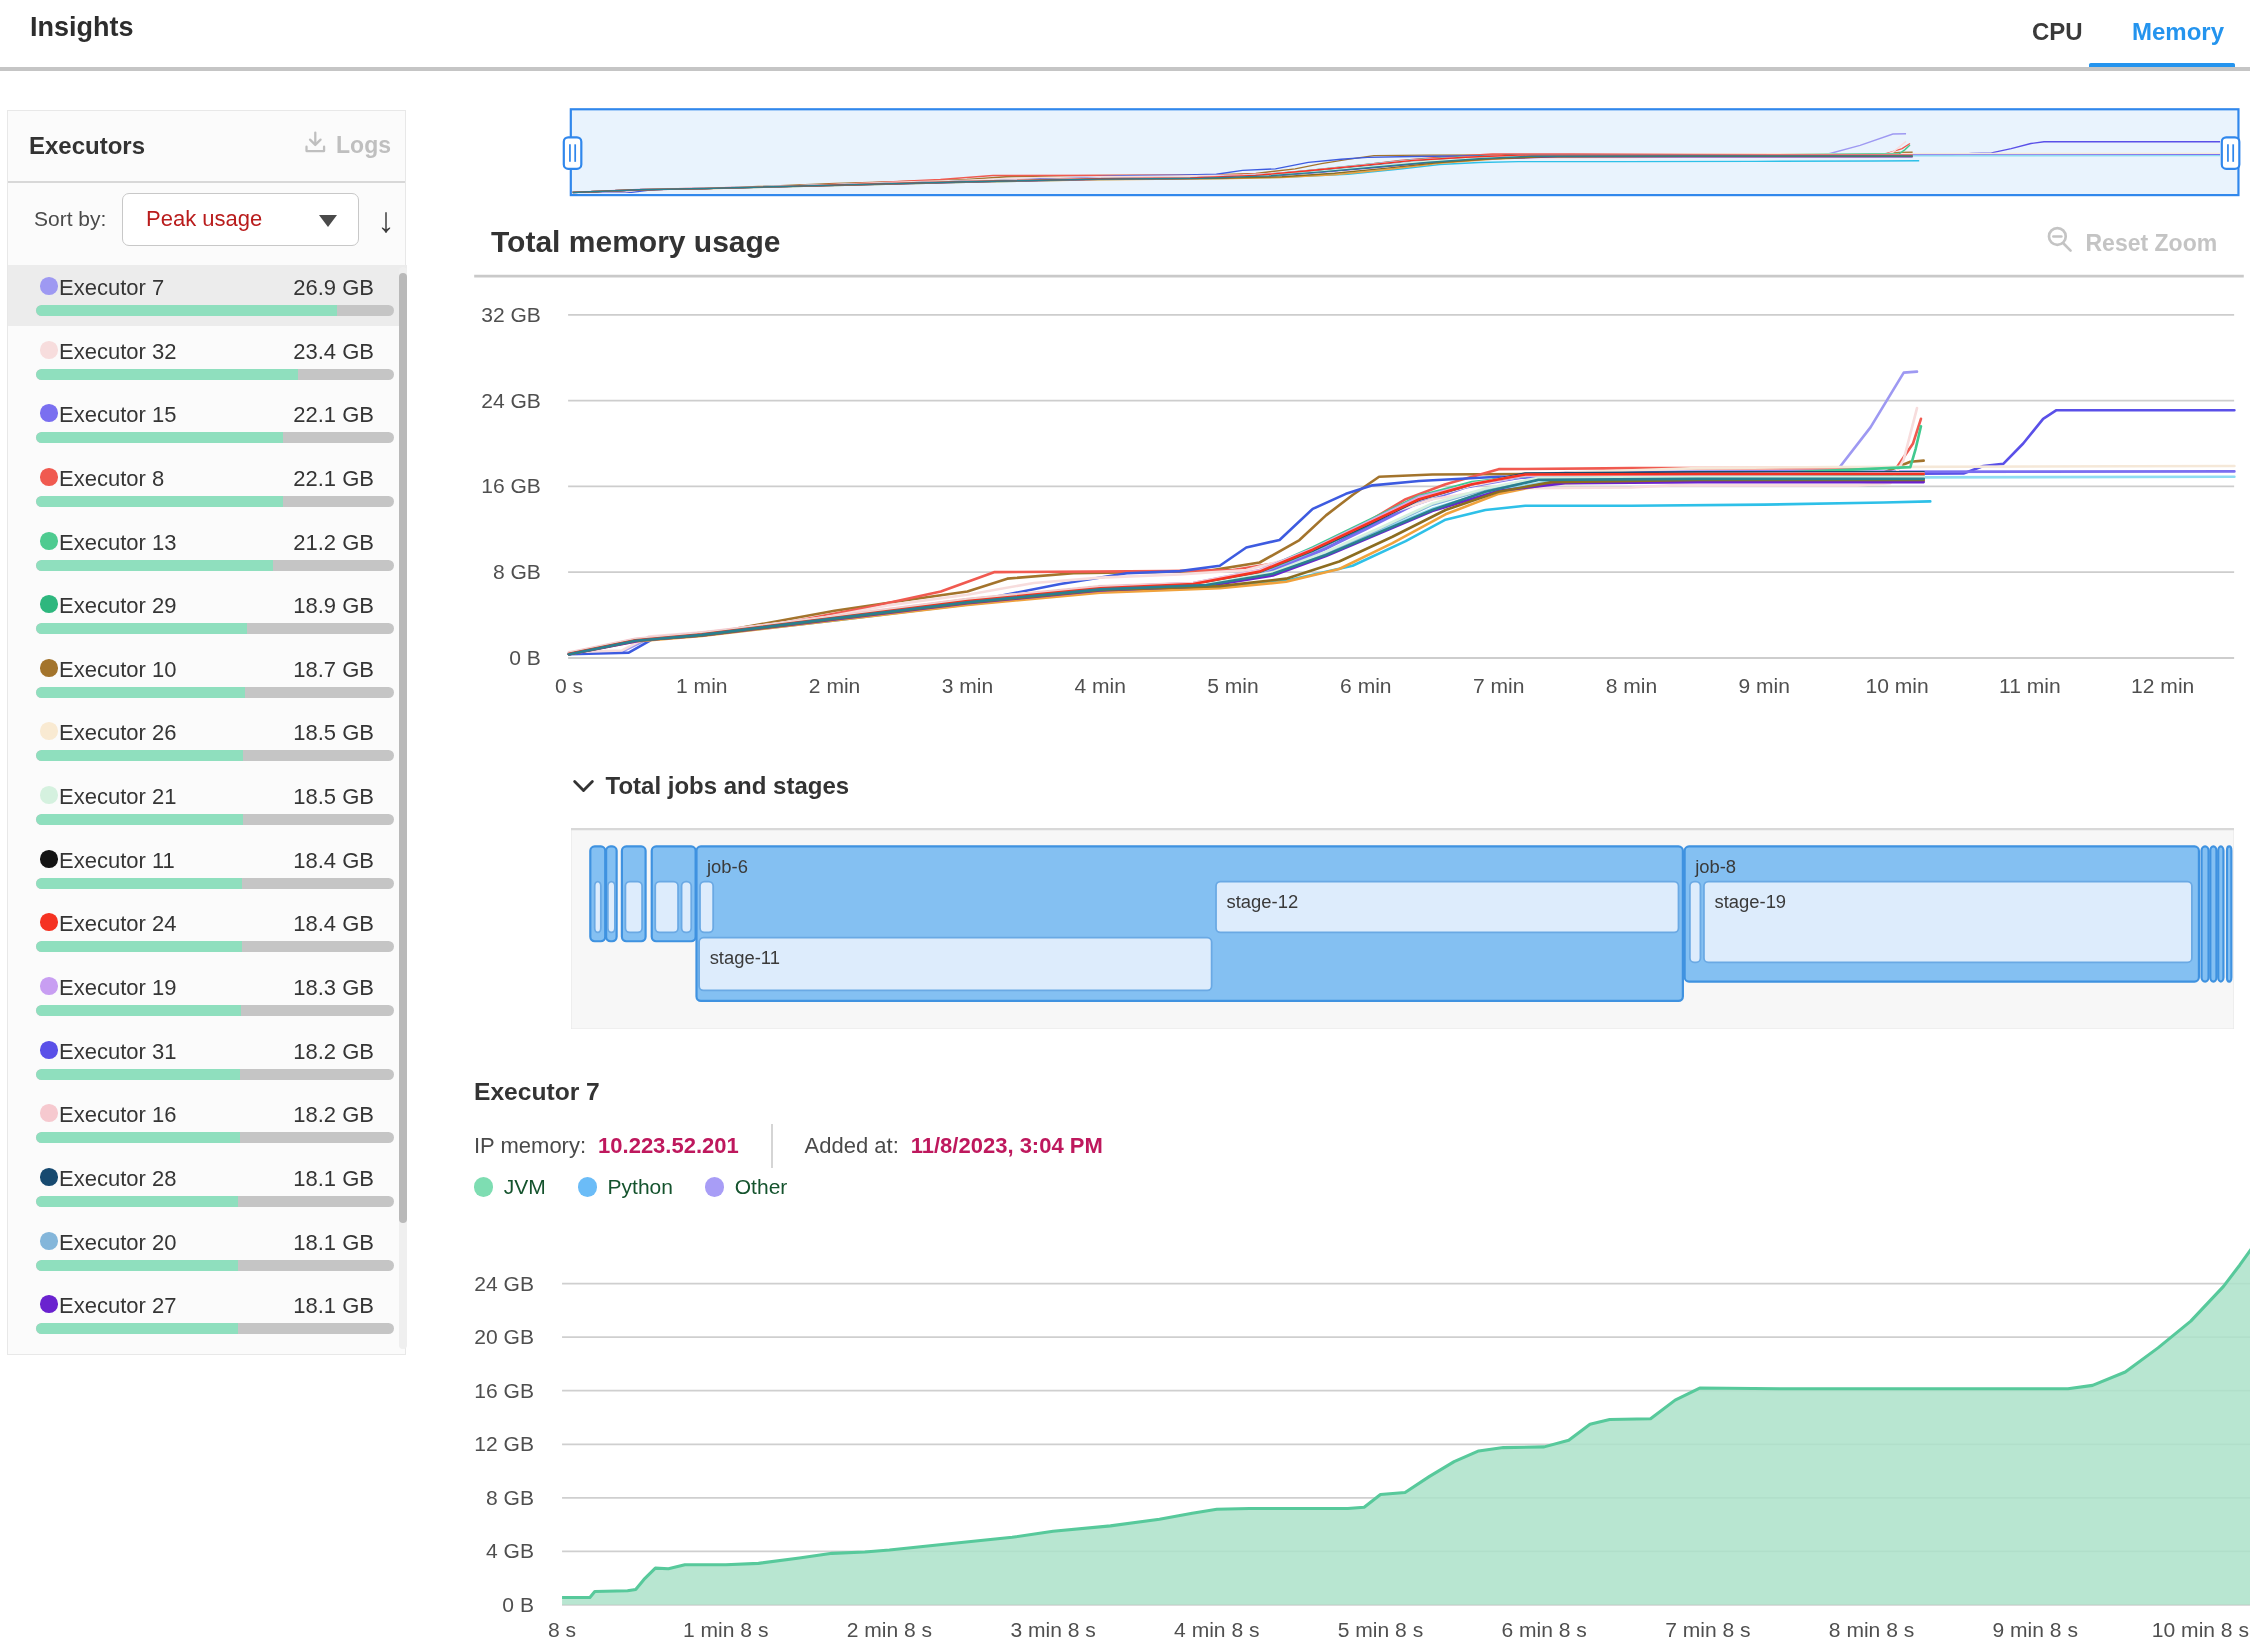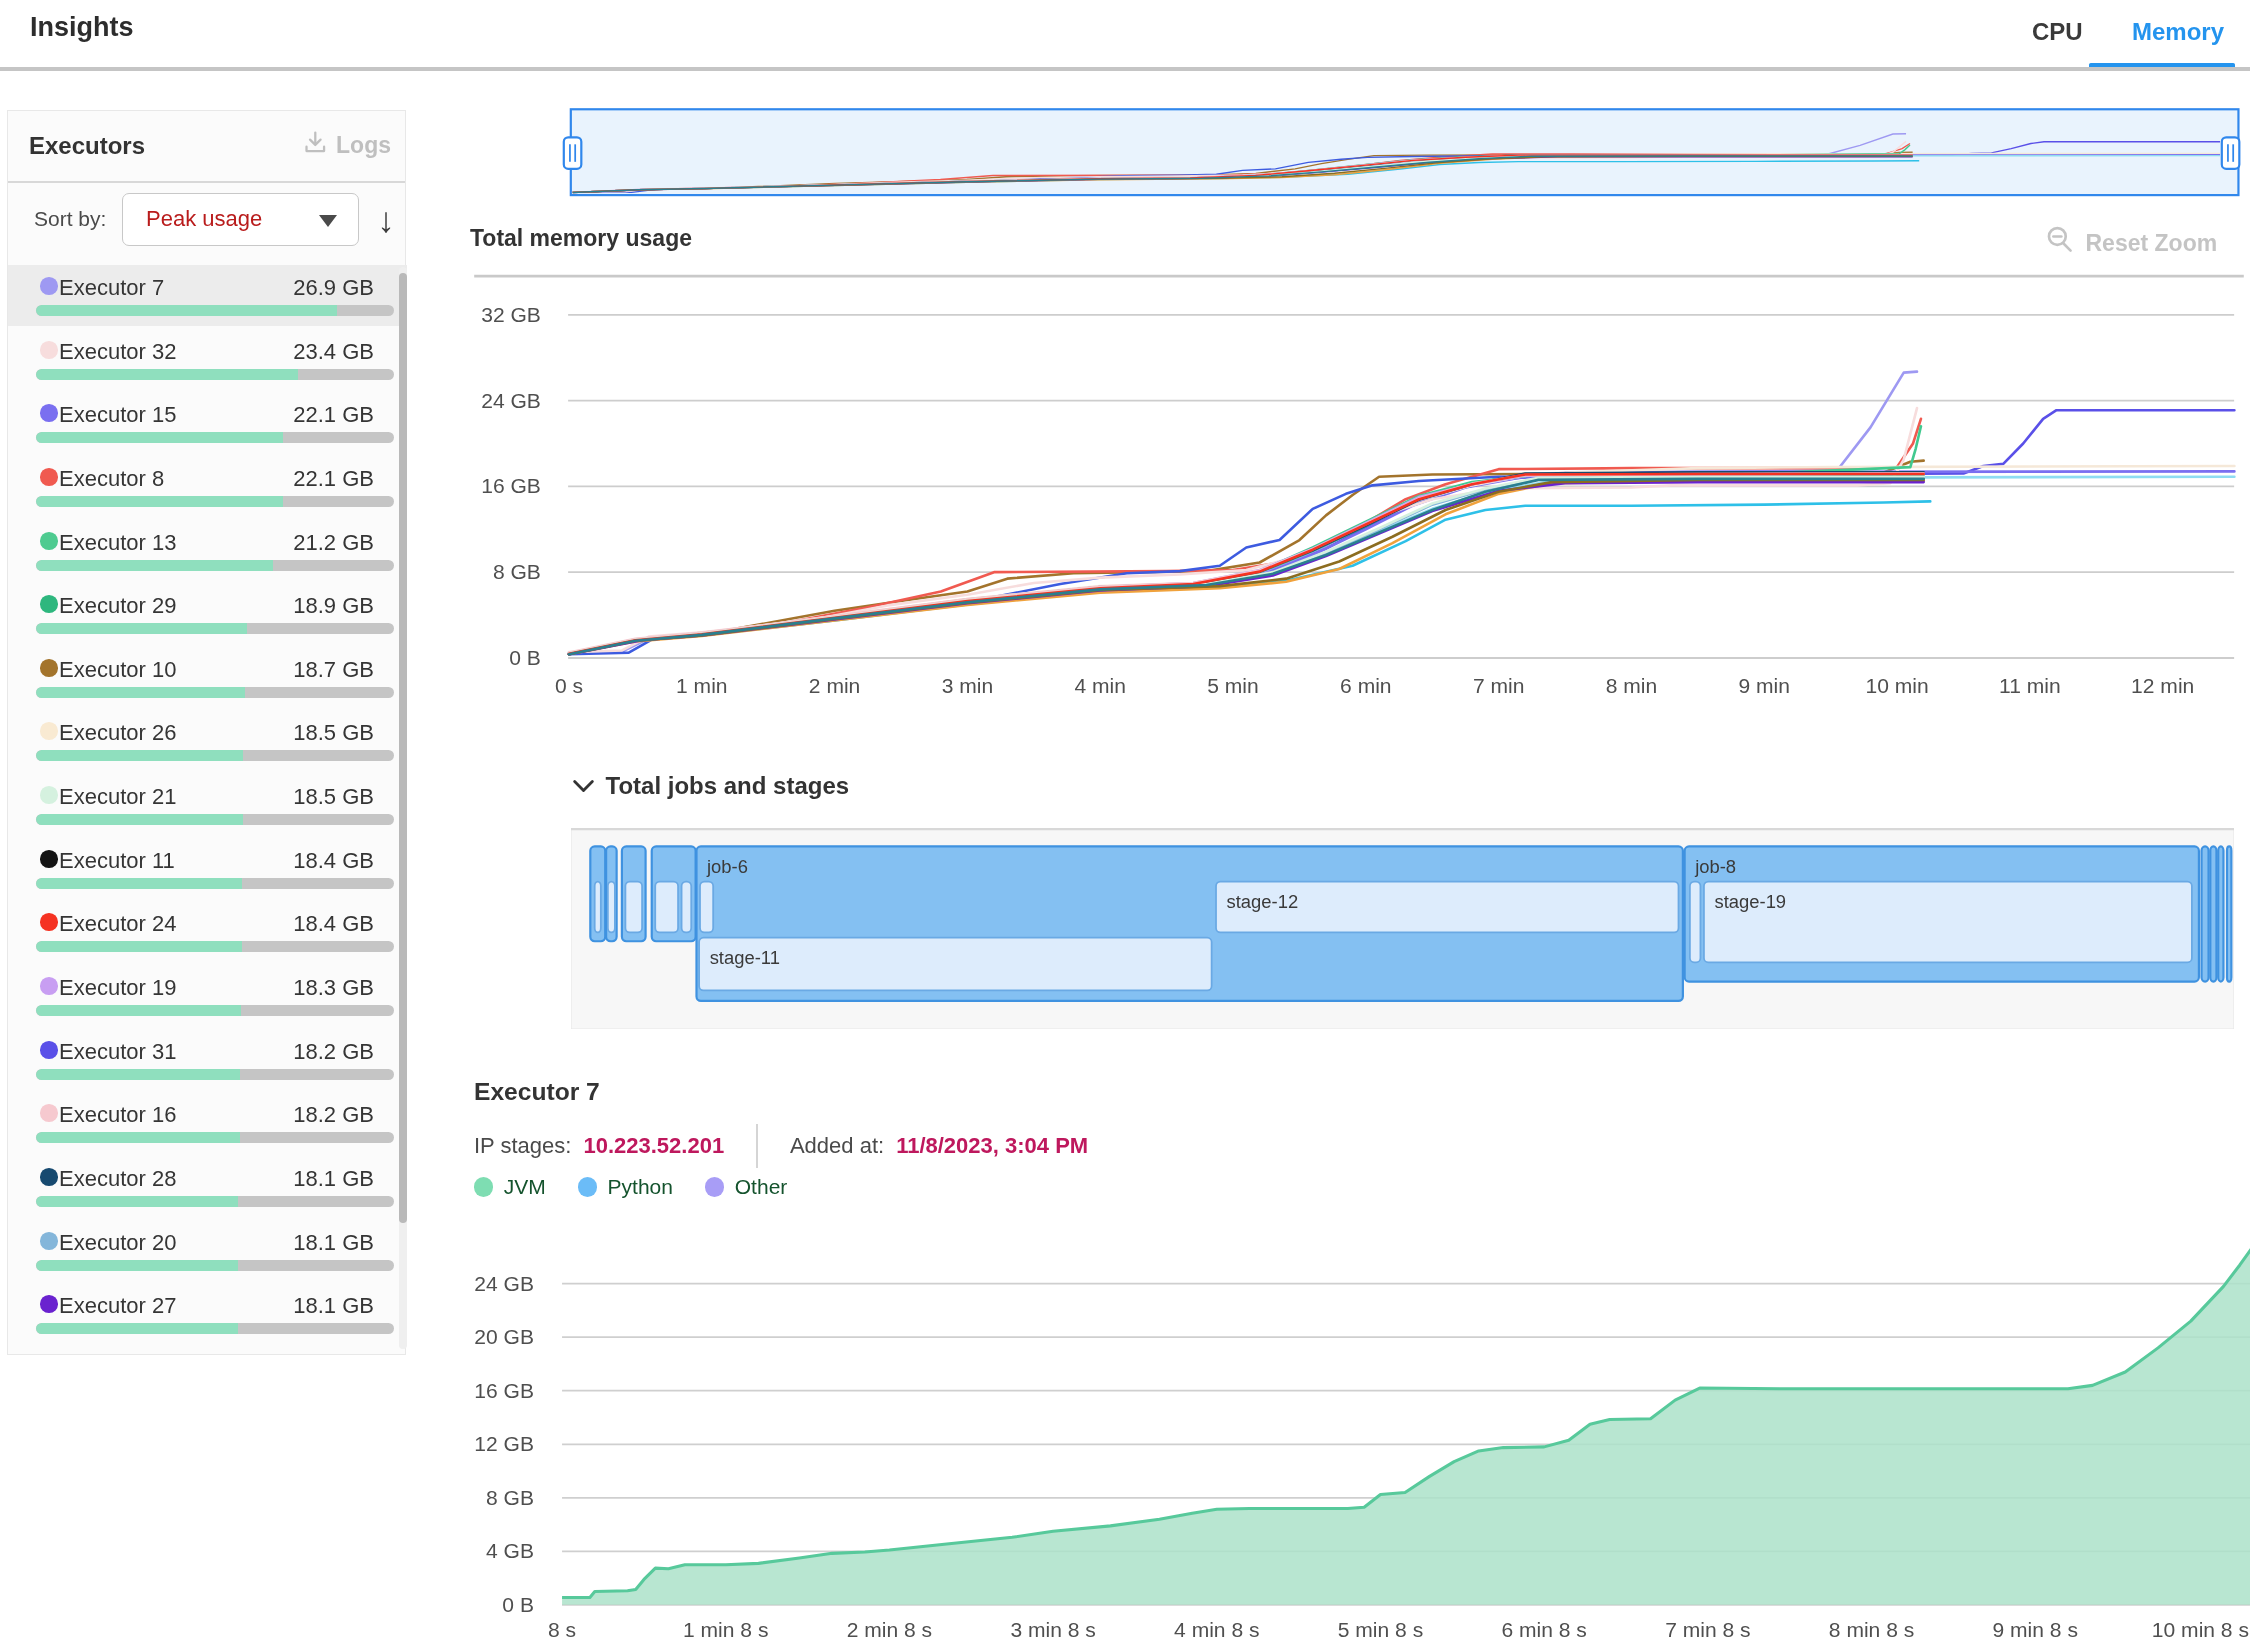--- a/index.html
+++ b/index.html
@@ -34,21 +34,21 @@
   .exec-row.selected{background:#ececec;}
   .exec-dot{position:absolute;left:32px;top:12.3px;width:17.6px;height:17.6px;border-radius:50%;}
   .exec-name{position:absolute;left:51px;top:9.7px;font-size:22px;color:#353535;font-weight:500;}
   .exec-val{position:absolute;right:33px;top:9.7px;font-size:22px;color:#353535;margin-left:20px;}
   .exec-bar{position:absolute;left:28px;top:40px;width:358px;height:11.4px;background:#c5c5c5;border-radius:6.1px;overflow:hidden;}
   .exec-bar-fill{height:100%;background:#8fdfbe;border-radius:6.1px 0 0 6.1px;}
   #list-scroll-track{position:absolute;left:391px;top:156px;width:8px;height:1082px;background:#efefef;border-radius:4.4px;}
   #list-scroll-thumb{position:absolute;left:391px;top:162px;width:8px;height:950px;background:#b9b9b9;border-radius:4.4px;cursor:pointer;}
 
   
-  #memory-title{left:470px;top:225px;font-size:23px;font-weight:600;color:#333;}
+  #memory-title{left:491px;top:225px;font-size:30px;font-weight:600;color:#333;}
   #reset-zoom{left:2045px;top:225px;display:flex;align-items:center;gap:10.5px;color:#c4c4c4;font-size:23px;font-weight:700;cursor:pointer;}
   #jobs-heading{left:572px;top:772px;display:flex;align-items:center;gap:10.5px;font-size:24px;font-weight:600;color:#333;cursor:pointer;}
   #exec-detail-title{left:474px;top:1078px;font-size:24.6px;font-weight:600;color:#333;}
   #exec-detail-row{left:474px;top:1124px;display:flex;align-items:center;font-size:22px;color:#4a4a4a;}
   #exec-detail-row b{color:#be185d;margin-left:12px;}
   #detail-divider{width:1.8px;height:44px;background:#d5d5d5;margin:0 32px;}
   #legend-row{left:474px;top:1175px;display:flex;align-items:center;gap:32px;font-size:21px;color:#14532d;}
   .legend-item{display:flex;align-items:center;gap:10.5px;}
   .legend-dot{width:19.3px;height:19.3px;border-radius:50%;}
   svg text{font-family:"Liberation Sans",sans-serif;}
@@ -407,21 +407,21 @@
     <g cursor="pointer">
       <rect x="1877" y="21" width="6" height="154" rx="5" fill="#84c0f2" stroke="#3f92e0" stroke-width="2.5"></rect>
     </g>
     <g cursor="pointer">
       <rect x="1887" y="21" width="5" height="154" rx="5" fill="#84c0f2" stroke="#3f92e0" stroke-width="2.5"></rect>
     </g>
   </svg>
 
 <div class="abs" id="exec-detail-title">Executor 7</div>
 <div class="abs" id="exec-detail-row">
-  <span>IP stages:</span>
+  <span>IP memory:</span>
   <b>10.223.52.201</b>
   <span id="detail-divider"></span>
   <span>Added at:</span>
   <b>11/8/2023, 3:04 PM</b>
 </div>
 <div class="abs" id="legend-row">
   <span class="legend-item">
     <span class="legend-dot" style="background:#7eddb2"></span>
     <span>JVM</span>
   </span>

